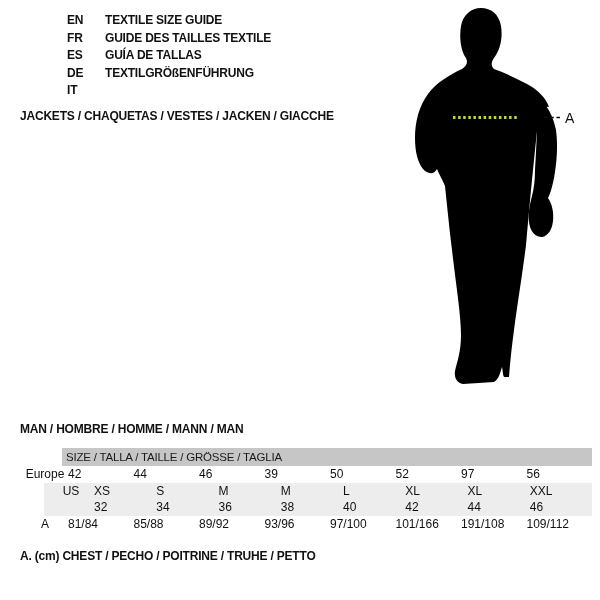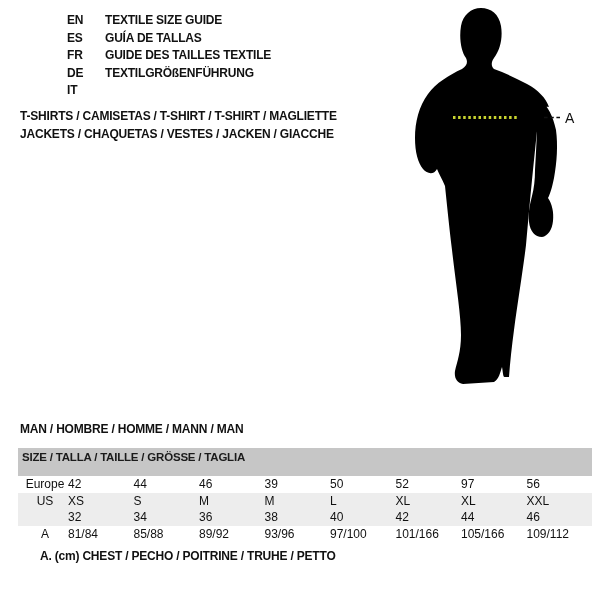--- a/index.html
+++ b/index.html
@@ -17,64 +17,63 @@
   .lang-code{width:38px;padding-left:47px;}
   
   .categories{position:absolute;left:20px;top:107px;font-size:12px;font-weight:700;letter-spacing:-0.2px;line-height:18px;}
   
   .figure-svg{position:absolute;left:400px;top:0;width:200px;height:400px;}
   
   .section-title{position:absolute;left:20px;top:422px;font-size:12px;font-weight:700;letter-spacing:-0.2px;}
   
   .size-table{position:absolute;left:18px;top:448px;width:574px;font-size:12px;}
   .table-header{
-    height:28px;line-height:18px;
+    height:18px;line-height:18px;
     background:var(--header-bg,#c6c6c6);
     padding-left:4px;box-sizing:border-box;
-    font-size:11.5px;letter-spacing:-0.2px;font-weight:700;color:#1a1a1a;
+    font-size:11.5px;letter-spacing:-0.2px;font-weight:400;color:#1a1a1a;margin-left:44px;
   }
   .t-row{
     display:grid;grid-template-columns:50px repeat(8,1fr);
     height:16.5px;align-items:center;
   }
-  .t-row.alt{background:var(--row-alt-bg,#ededed);}
+  .t-row.alt{background:var(--row-alt-bg,#ededed);margin-left:26px;}
   .row-label{padding-left:4px;text-align:center;}
   .t-cell{text-align:left;}
   
-  .footnote{position:absolute;left:20px;top:549px;font-size:12px;font-weight:700;letter-spacing:-0.2px;margin-left:20px;}
+  .footnote{position:absolute;left:20px;top:549px;font-size:12px;font-weight:700;letter-spacing:-0.2px;}
 </style>
 </head>
 <body>
 
 <div class="page">
 
   <div class="lang-list">
     <div class="lang-row">
       <span class="lang-code">EN</span>
       <span class="lang-label">TEXTILE SIZE GUIDE</span>
     </div>
     <div class="lang-row">
+      <span class="lang-code">FR</span>
+      <span class="lang-label">GUIDE DES TAILLES TEXTILE</span>
+    </div>
+    <div class="lang-row">
       <span class="lang-code">ES</span>
       <span class="lang-label">GUÍA DE TALLAS</span>
-    </div>
-    <div class="lang-row">
-      <span class="lang-code">FR</span>
-      <span class="lang-label">GUIDE DES TAILLES TEXTILE</span>
     </div>
     <div class="lang-row">
       <span class="lang-code">DE</span>
       <span class="lang-label">TEXTILGRÖßENFÜHRUNG</span>
     </div>
     <div class="lang-row">
       <span class="lang-code">IT</span>
     </div>
   </div>
 
   <div class="categories">
-    <div>T-SHIRTS / CAMISETAS / T-SHIRT / T-SHIRT / MAGLIETTE</div>
     <div>JACKETS / CHAQUETAS / VESTES / JACKEN / GIACCHE</div>
   </div>
 
   <svg class="figure-svg" viewBox="400 0 200 400" xmlns="http://www.w3.org/2000/svg">
 
     <path fill="#000000" d="M481,8
          C471,8 463,15 461,26
          C459,38 461,51 466,58
          C468,62 467,66 462,69
          C449,75 436,83 428,94
@@ -162,20 +161,20 @@
     </div>
 
     <div class="t-row">
       <span class="row-label">A</span>
       <span class="t-cell">81/84</span>
       <span class="t-cell">85/88</span>
       <span class="t-cell">89/92</span>
       <span class="t-cell">93/96</span>
       <span class="t-cell">97/100</span>
       <span class="t-cell">101/166</span>
-      <span class="t-cell">105/166</span>
+      <span class="t-cell">191/108</span>
       <span class="t-cell">109/112</span>
     </div>
   </div>
 
   <div class="footnote">A. (cm) CHEST / PECHO / POITRINE / TRUHE / PETTO</div>
 
 </div>
 
 </body></html>

